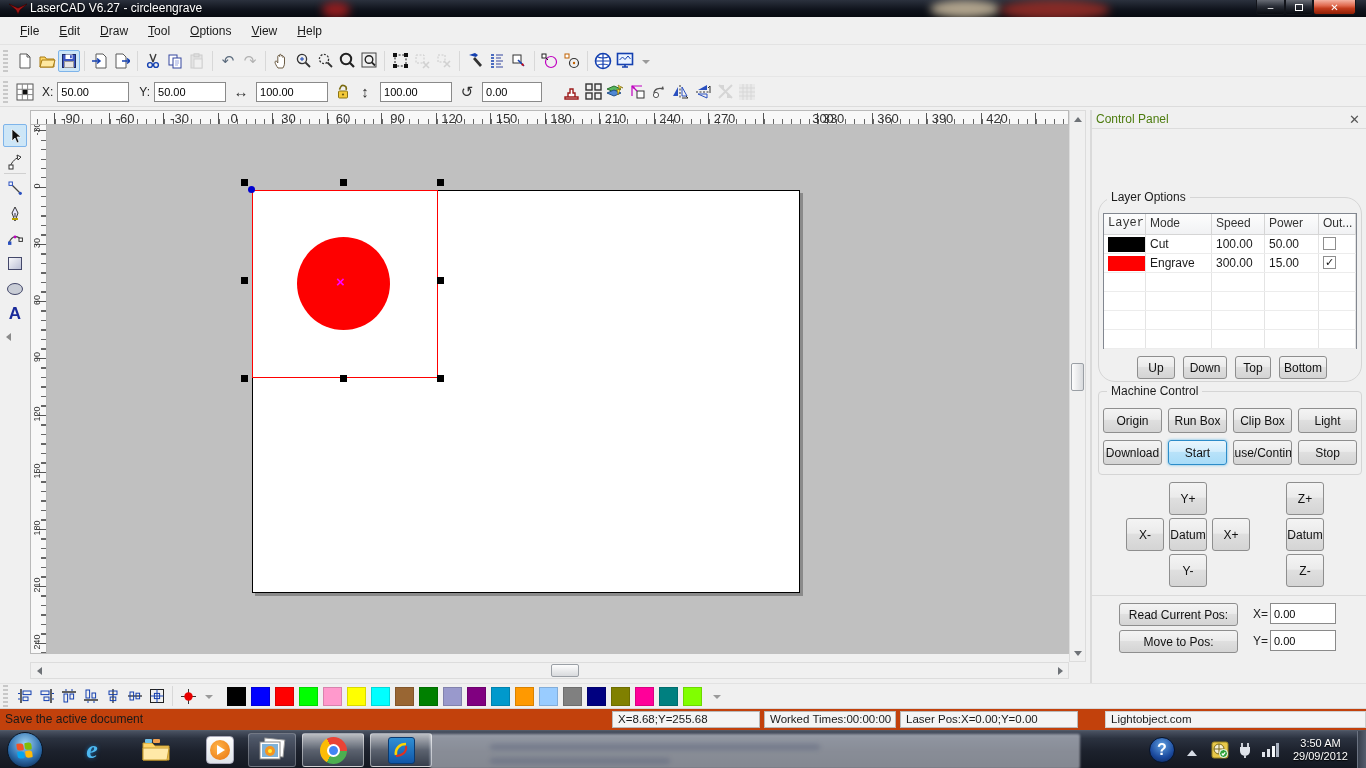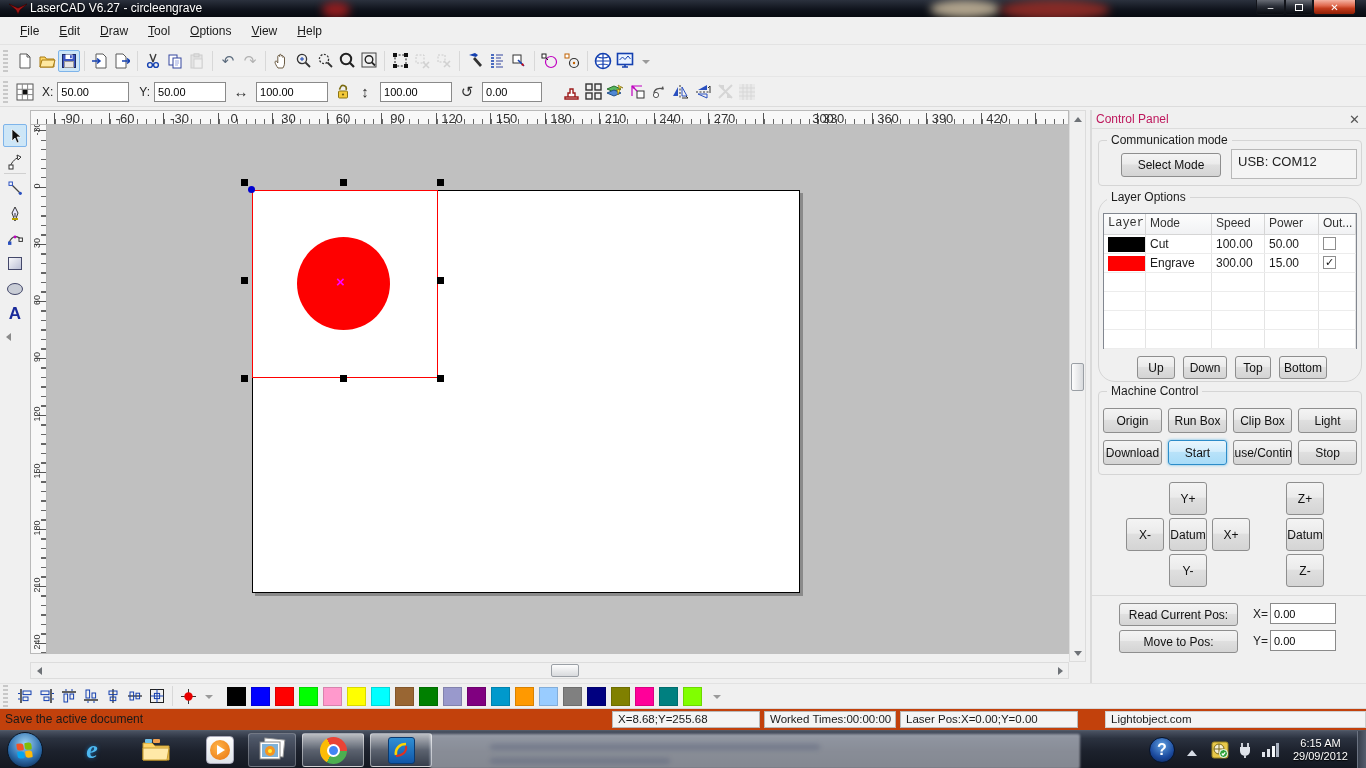--- a/index.html
+++ b/index.html
@@ -88,21 +88,21 @@
   .tri-dn { width:0;height:0;border:4px solid transparent;border-top:5px solid #6e7277;margin-bottom:-3px;}
   .tri-lf { width:0;height:0;border:4px solid transparent;border-right:5px solid #6e7277;margin-left:-3px;}
   .tri-rt { width:0;height:0;border:4px solid transparent;border-left:5px solid #6e7277;margin-right:-3px;}
   .thumb { position:absolute; background:linear-gradient(90deg,#fdfdfd,#d8dadd); border:1px solid #9a9fa5; border-radius:2px; }
   #vthumb { left:1px; top:252px; width:13px; height:28px; }
   #hthumb { left:520px; top:1px; width:28px; height:13px; background:linear-gradient(#fdfdfd,#d8dadd); }
 
   
   #cpanel { position:absolute; left:1090px; top:110px; width:276px; height:602px; background:#f0f0f0;
     border-left:2px solid #dadada; }
-  #cpanel-title { position:absolute; left:4px; top:2px; font-size:12px; color:#be185d; }
+  #cpanel-title { position:absolute; left:4px; top:2px; font-size:12px; color:#4d7c0f; }
   #cpanel-close { position:absolute; right:6px; top:2px; color:#555; font-size:13px; }
   #cpanel-titlebar { position:absolute; left:0; top:0; width:100%; height:19px; border-bottom:1px solid #dcdcdc; }
 
   .gbox { position:absolute; left:6px; width:264px; border:1px solid #d5d5d5; border-radius:4px; }
   .gbox-label { position:absolute; left:8px; top:-8px; background:#f0f0f0; padding:0 4px; font-size:12px; color:#1b1b1b; }
   .btn { display:flex; align-items:center; justify-content:center; border:1px solid #8e8e8e; border-radius:3px;
     background:linear-gradient(#f4f4f4,#ebebeb 45%,#dfdfdf 50%,#d4d4d4); font-size:12px; color:#111;
     overflow:hidden; white-space:nowrap; }
   .btn.focused { border-color:#2c8cc9; background:linear-gradient(#e9f6fd,#d2edfc 45%,#b8e2f9 50%,#a8dcf8);
     box-shadow:0 0 3px #5fb8e8; }
@@ -596,25 +596,20 @@
       </div>
   </div>
 </div>
 
 <div id="cpanel">
   <div id="cpanel-titlebar">
     <span id="cpanel-title">Control Panel</span>
     <span id="cpanel-close">✕</span>
   </div>
 
-  <div class="gbox" id="grp-comm">
-    <span class="gbox-label">Communication mode</span>
-    <div class="btn" id="btn-select-mode">Select Mode</div>
-    <div id="mode-value">USB: COM12</div>
-  </div>
 
   <div class="gbox" id="grp-layers">
     <span class="gbox-label">Layer Options</span>
     <div id="layer-table">
         <div class="ltr head">
           <div class="ltc c-layer">Layer</div>
           <div class="ltc c-mode">Mode</div>
           <div class="ltc c-speed">Speed</div>
           <div class="ltc c-power">Power</div>
           <div class="ltc c-out">Out...</div>
@@ -886,18 +881,18 @@
     </span>
     <span class="tray-ico">
       <svg width="18" height="16" viewBox="0 0 18 16">
           <rect x="1" y="10" width="3" height="5" fill="#dfe3ea"></rect>
           <rect x="6" y="7" width="3" height="8" fill="#dfe3ea"></rect>
           <rect x="11" y="4" width="3" height="11" fill="#f6f8fb"></rect>
           <rect x="15" y="1" width="3" height="14" fill="#aab2c0"></rect>
         </svg>
     </span>
     <div id="clock">
-      <div>6:15 AM</div>
+      <div>3:50 AM</div>
       <div>29/09/2012</div>
     </div>
   </div>
   <div id="show-desktop"></div>
 </div>
 
 </body></html>

